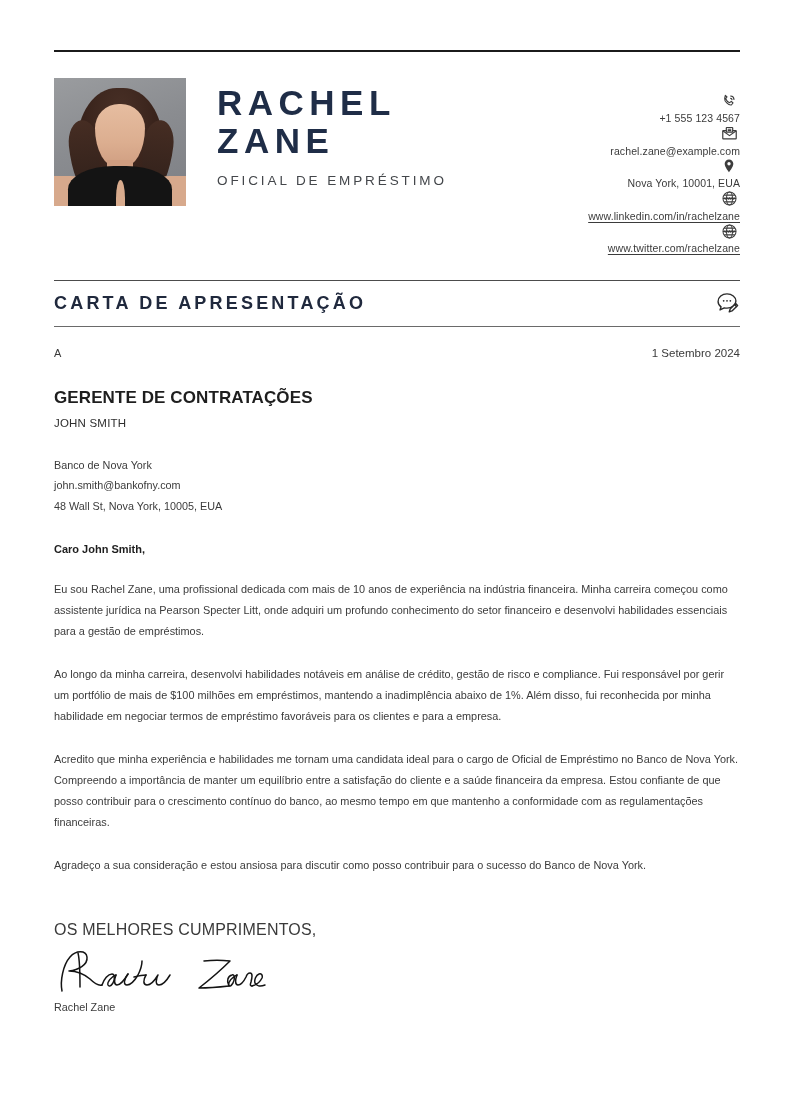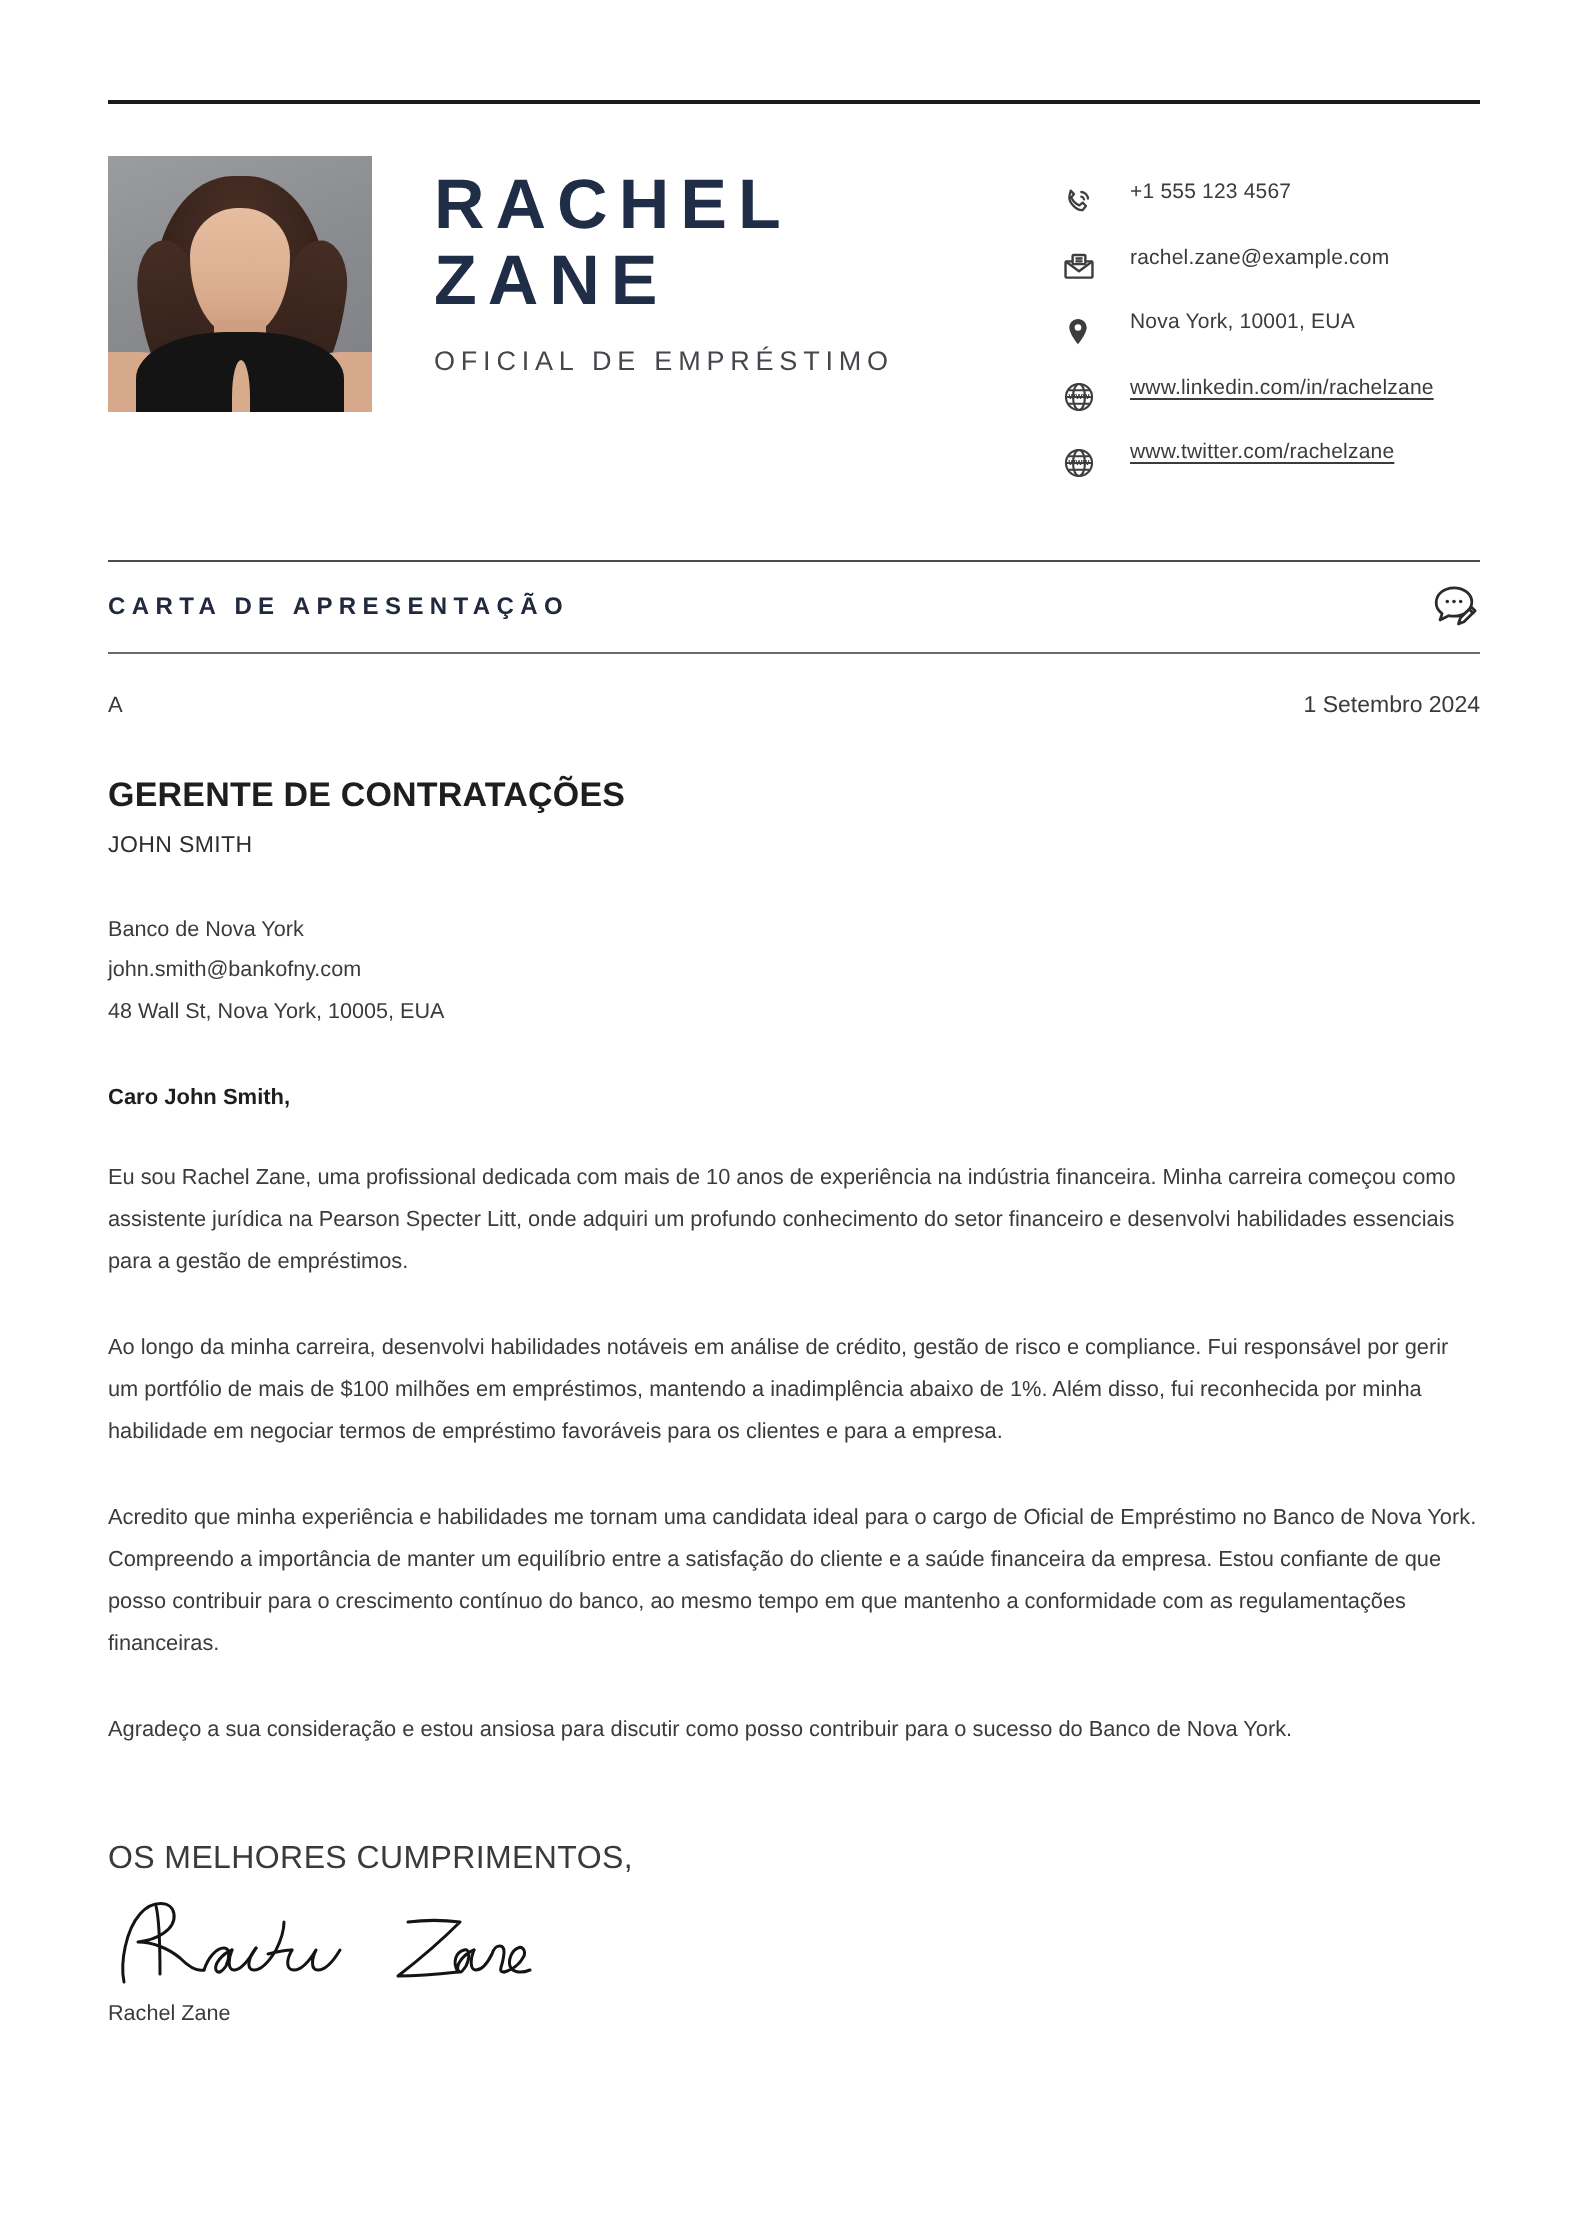--- a/index.html
+++ b/index.html
@@ -147,22 +147,23 @@
     font-weight: 400;
   }
 
   
   .contacts {
     flex: 0 0 212px;
     padding-top: 12px;
   }
   .contact-row {
     display: flex;
-    align-items: flex-start;
+    align-items: flex-end;
     height: 32.5px;
+    flex-direction: column;
   }
   .contact-ico {
     flex: 0 0 22px;
     width: 22px;
     height: 22px;
     display: flex;
     align-items: center;
     justify-content: center;
     color: #3d3d3d;
   }
@@ -184,21 +185,21 @@
     border-top: 1.6px solid #4c4c4c;
     margin-top: 27px;
   }
   .section-head {
     display: flex;
     align-items: center;
     justify-content: space-between;
     height: 45px;
   }
   .section-title {
-    font-size: 12px;
+    font-size: 18px;
     font-weight: 700;
     letter-spacing: 3.2px;
     color: #20293d;
   }
   .section-icon {
     color: #2b2b2b;
     display: flex;
     align-items: center;
   }
   .rule-thin {

